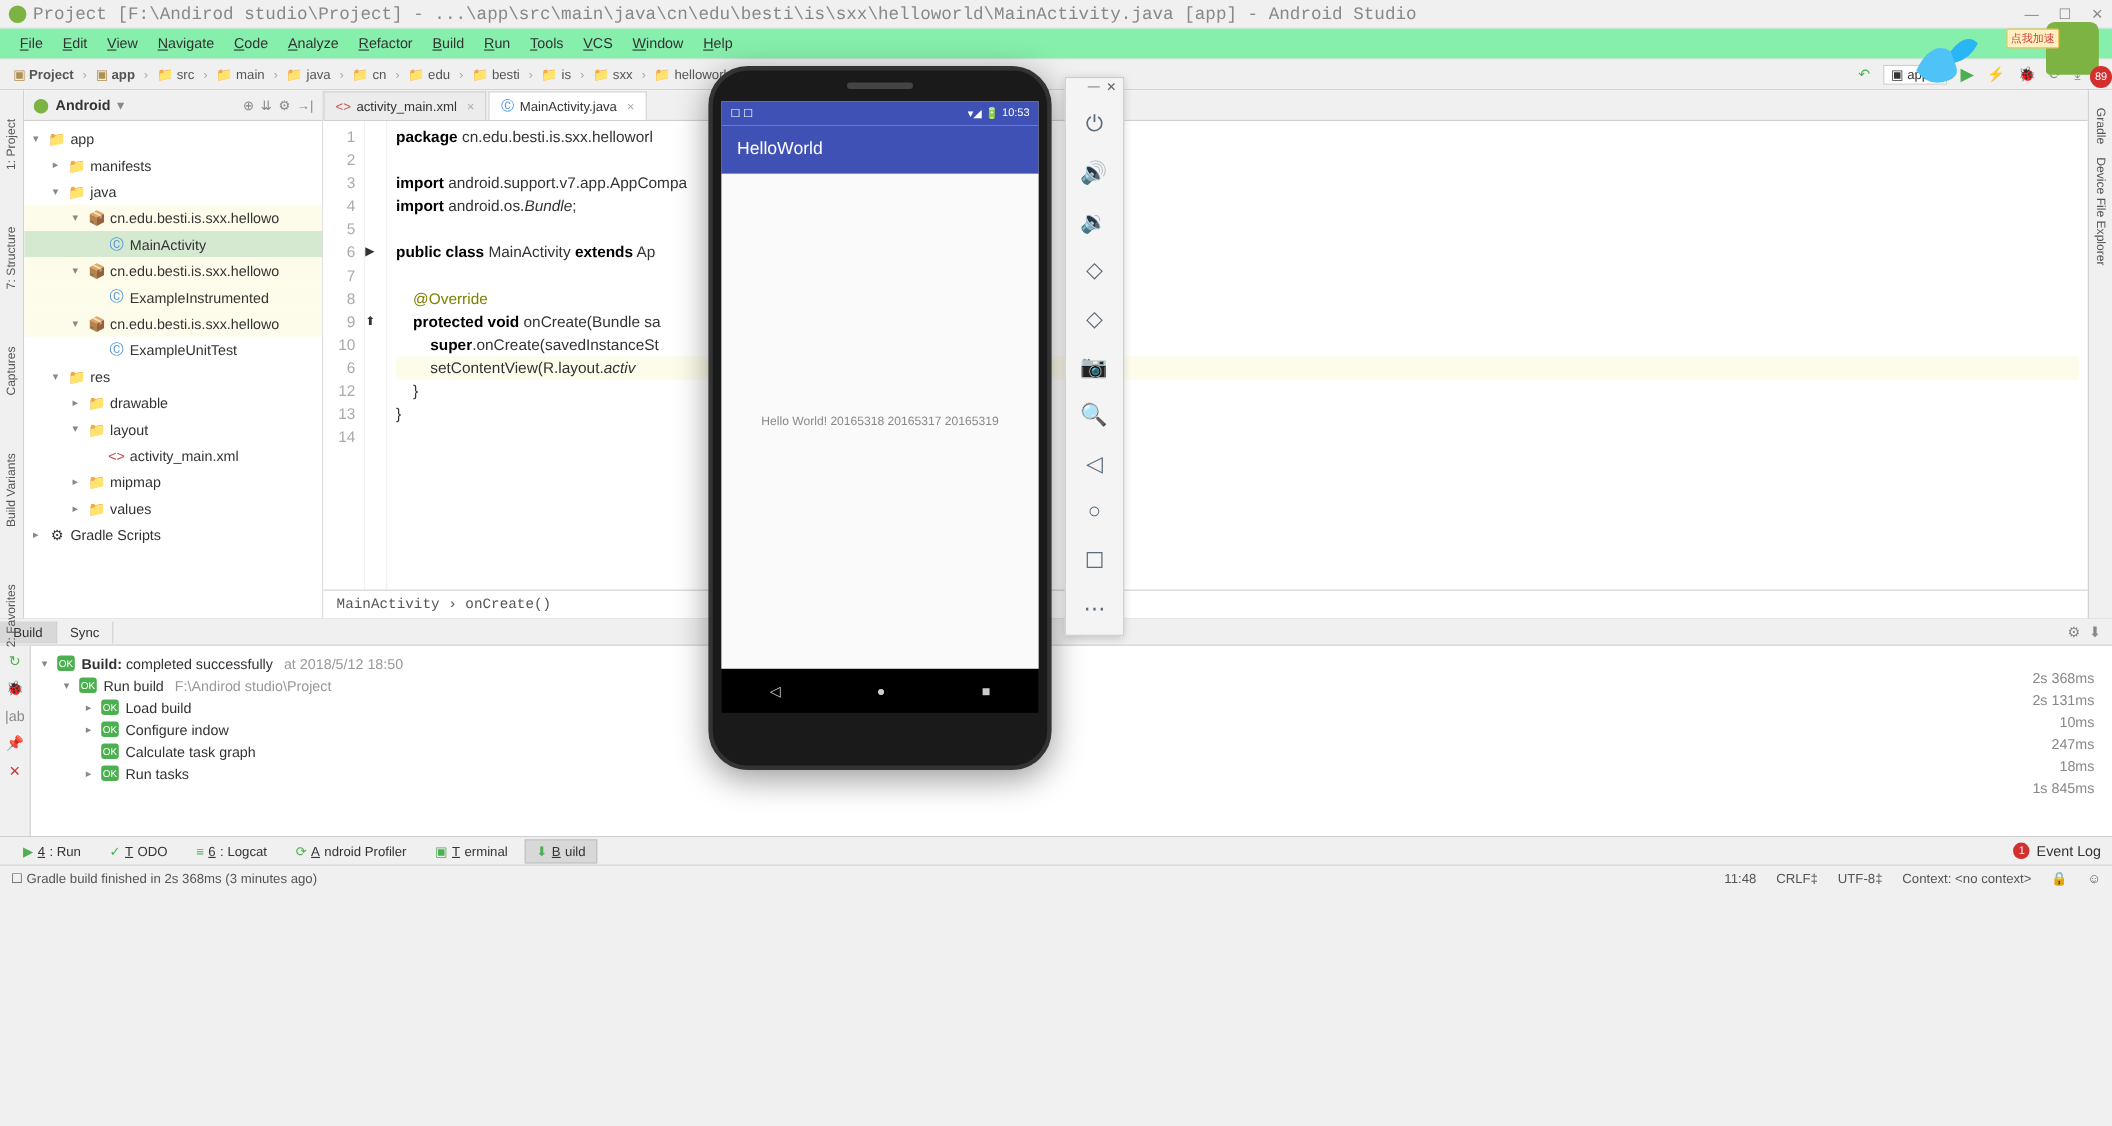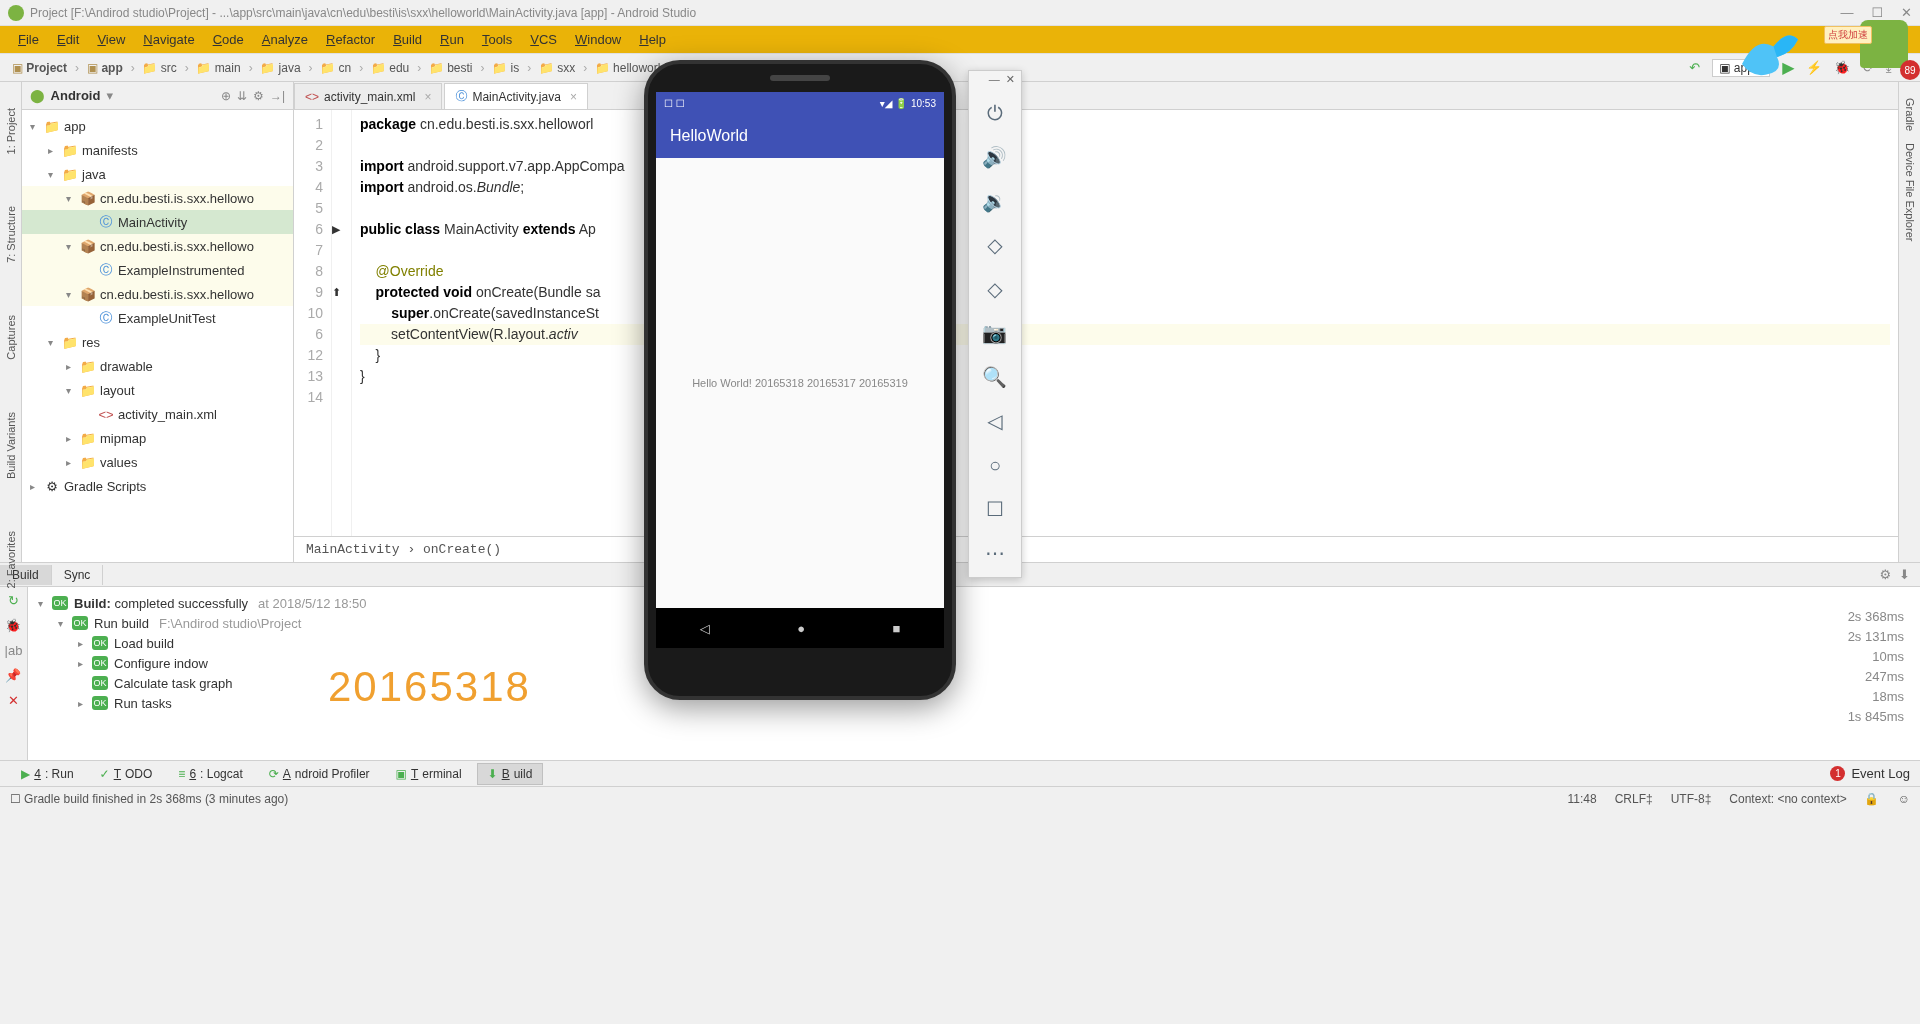--- a/index.html
+++ b/index.html
@@ -1,26 +1,26 @@
 <!DOCTYPE html>
 <html><head>
 <meta charset="utf-8">
 <style>
 * { margin: 0; padding: 0; box-sizing: border-box; font-family: "Segoe UI", Arial, sans-serif; }
 body { background: #f0f0f0; width: 1920px; height: 1024px; overflow: hidden; position: relative; font-size: 13px; color: #333; }
 
 
 .titlebar { height: 26px; background: #f0f0f0; display: flex; align-items: center; padding: 0 8px; border-bottom: 1px solid #e0e0e0; }
 .titlebar .icon { width: 16px; height: 16px; background: #7cb342; border-radius: 50%; margin-right: 6px; }
-.titlebar .title { flex: 1; color: #888; font-size: 12px; }
+.titlebar .title { flex: 1; color: #888; font-size: 16px; font-family: Liberation Mono, monospace; }
 .titlebar .winbtns { display: flex; gap: 18px; color: #888; }
 .titlebar .winbtns span { cursor: default; }
 
 
-.menubar { height: 28px; background: #eab308; display: flex; align-items: center; padding: 0 10px; gap: 2px; border-bottom: 1px solid #e0e0e0; }
+.menubar { height: 28px; background: #86efac; display: flex; align-items: center; padding: 0 10px; gap: 2px; border-bottom: 1px solid #e0e0e0; }
 .menubar .menu-item { padding: 3px 8px; cursor: default; color: #333; }
 .menubar .menu-item u { text-decoration: underline; }
 
 
 .navbar { height: 28px; background: #f0f0f0; display: flex; align-items: center; padding: 0 8px; border-bottom: 1px solid #d0d0d0; }
 .crumb { display: flex; align-items: center; gap: 3px; padding: 0 4px; color: #555; font-size: 12px; }
 .crumb .fold { color: #b09050; }
 .crumb .fold.pkg { color: #6090c0; }
 .crumb::after { content: "›"; margin-left: 5px; color: #aaa; }
 .crumb:last-child::after { content: ""; }
@@ -375,21 +375,20 @@
   </div>
   <div class="build-body">
     <div class="build-left">
       <span class="green-arrow">↻</span>
       <span style="color:#7cb342">🐞</span>
       <span>|ab</span>
       <span class="pin">📌</span>
       <span class="x">✕</span>
     </div>
     <div class="build-tree" id="btree">
-      <div class="watermark">20165318</div>
     <div class="build-row" style="padding-left: 4px;">
           <span class="arrow">▾</span>
           <span class="ok">OK</span>
           <span><b>Build:</b> completed successfully</span>
           <span class="meta">at 2018/5/12 18:50</span>
           <span class="time">2s 368ms</span>
         </div>
         <div class="build-row" style="padding-left: 24px;">
           <span class="arrow">▾</span>
           <span class="ok">OK</span>

